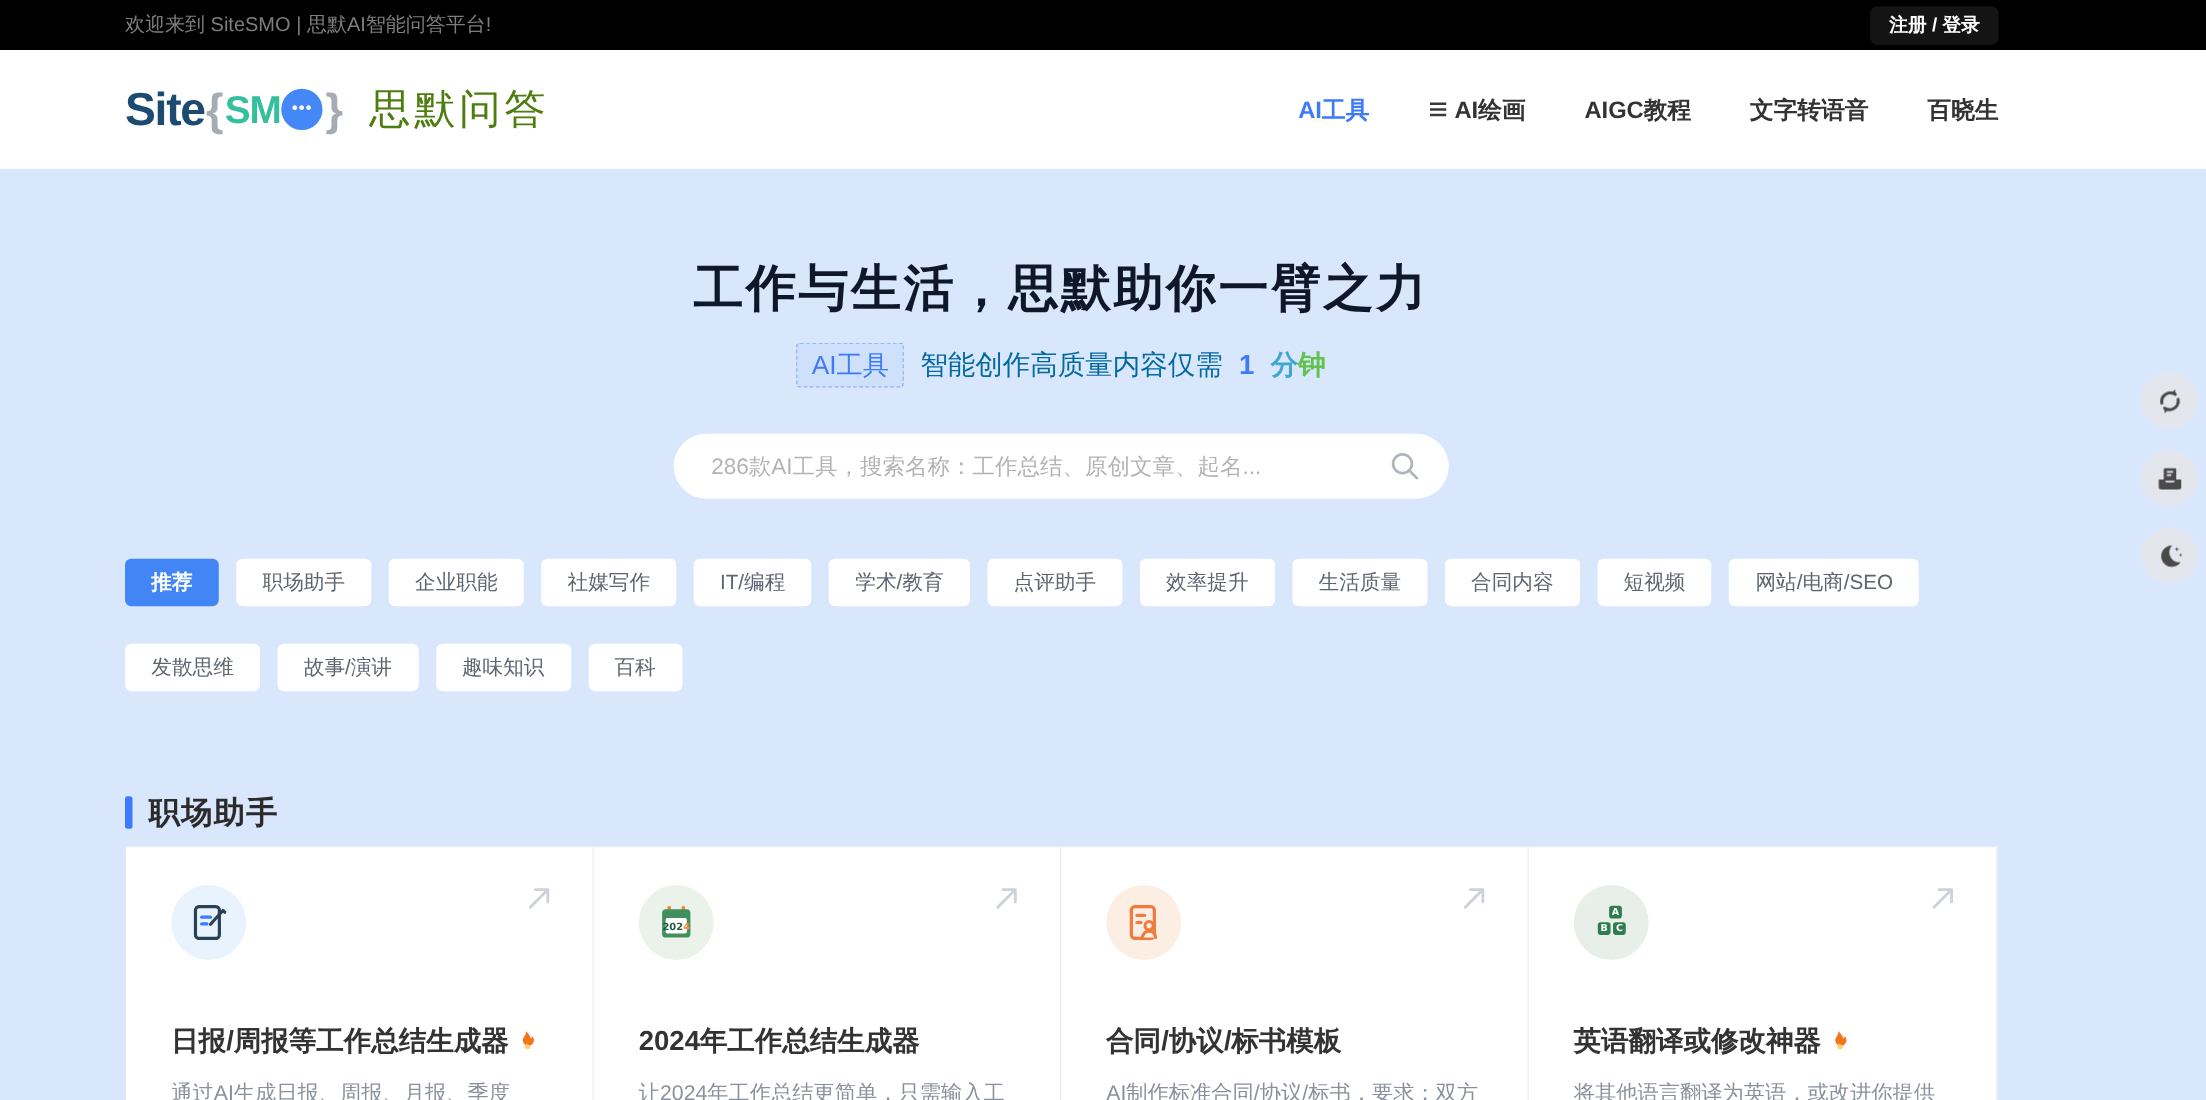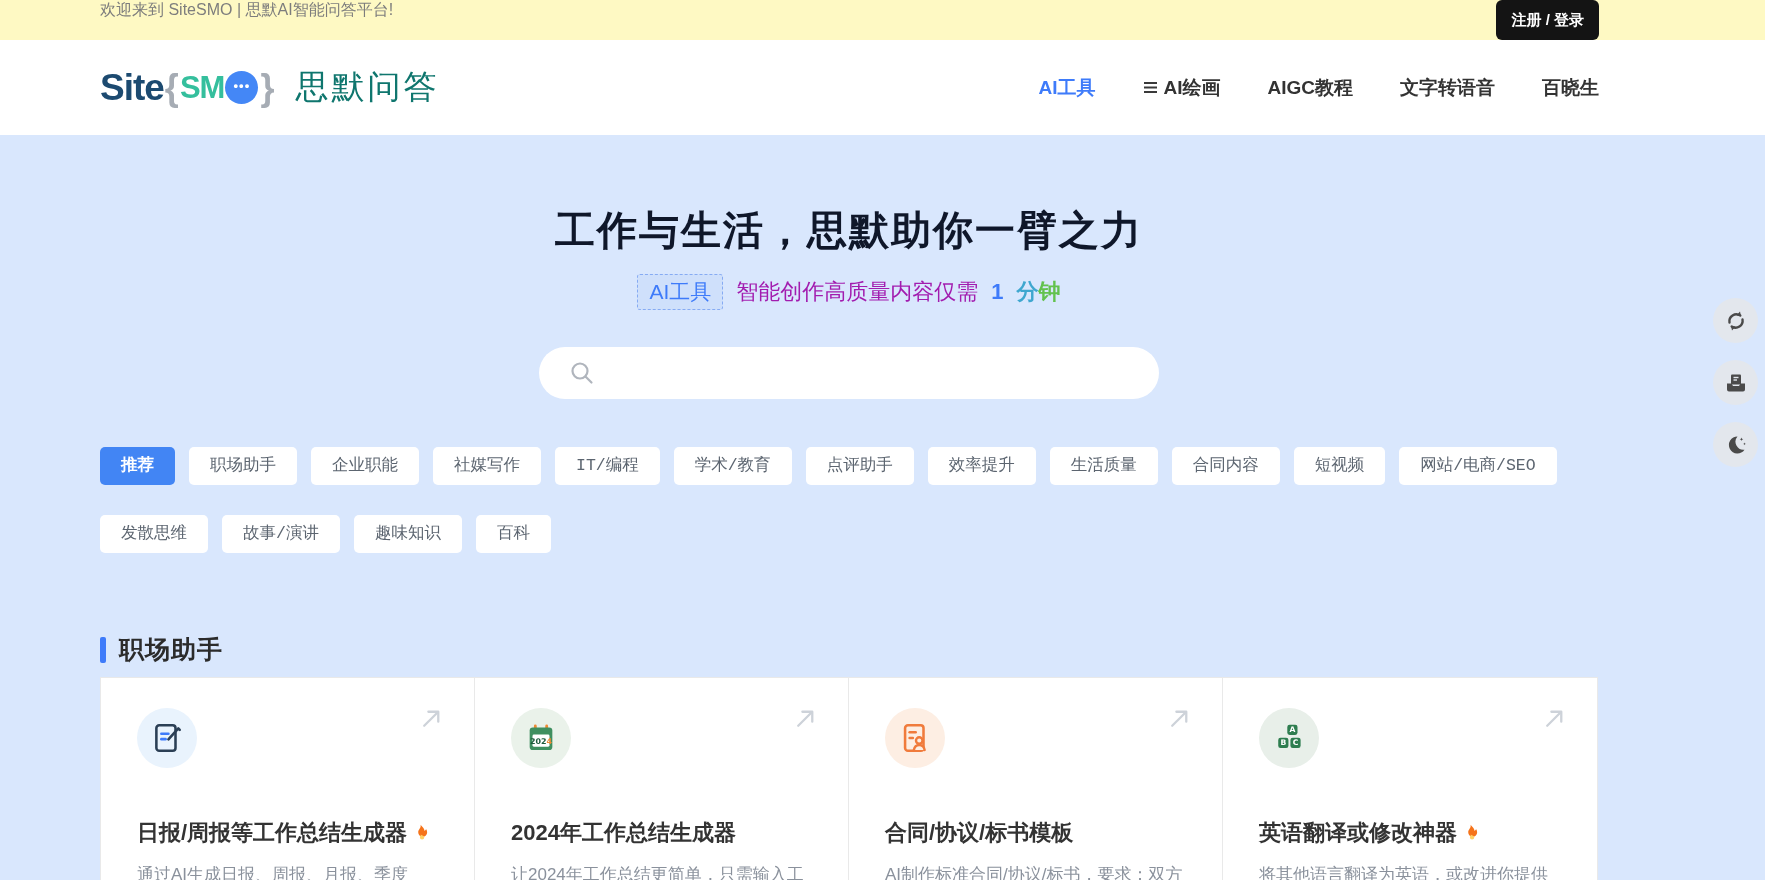--- a/index.html
+++ b/index.html
@@ -1,60 +1,60 @@
 <!DOCTYPE html>
 <html><head>
 <meta charset="utf-8">
 <style>
   * { margin:0; padding:0; box-sizing:border-box; }
   html,body { width:1765px; height:880px; overflow:hidden; }
   body { font-family:"Liberation Sans","DejaVu Sans",sans-serif; background:#d9e7fd; color:#333; }
 
   
-  .topbar { height:40px; background:#fef9c3; display:flex; padding:0 166px 0 100px; }
+  .topbar { height:40px; background:#000000; display:flex; align-items:center; padding:0 166px 0 100px; }
   .welcome { font-size:16px; color:#7d7d7d; }
   .auth-btn { margin-left:auto; background:#141414; color:#fff; font-size:15px; font-weight:700;
               padding:6px 15px; border-radius:6px; border:none; cursor:pointer; }
 
   
   .header { height:95px; background:#fff; display:flex; align-items:center; padding:0 166px 0 100px;gap:30px; }
   .logo { display:flex; align-items:center; cursor:pointer; }
   .logo-site { font-size:37px; font-weight:800; color:#1c4a70; letter-spacing:-1px; }
   .logo-brace { font-size:36px; font-weight:600; color:#a6acb4; margin:0 1px; }
   .logo-sm { font-size:31px; font-weight:800; color:#35bf9d; letter-spacing:-1px; }
   .logo-bubble { width:33px; height:33px; border-radius:50%; background:#4487f6; display:inline-flex;
                  align-items:center; justify-content:center; margin:0 1px; }
   .logo-bubble span { color:#fff; font-size:13px; font-weight:700; letter-spacing:1px; line-height:0; margin-top:-4px; }
-  .logo-cn { font-size:33px; color:#0f766e; margin-left:20px; letter-spacing:3px; }
+  .logo-cn { font-size:33px; color:#4d7c0f; margin-left:20px; letter-spacing:3px; }
   .nav { margin-left:auto; display:flex; align-items:center; gap:47px; }
   .nav-item { font-size:19px; font-weight:700; color:#333; cursor:pointer; display:flex; align-items:center; gap:6px; }
   .nav-item.active { color:#3e7bfa; }
 
   
   .container { width:1498px; margin-left:100px; }
 
   
   .hero-title { margin-top:68px; text-align:center; font-size:40px; font-weight:800; color:#0f172a; letter-spacing:2px; }
   .hero-sub { margin-top:16px; display:flex; justify-content:center; align-items:center; gap:13px; }
   .badge { font-size:21px; color:#3e7bfa; background:#cfe0fb; border:1px dashed #86abf3;
            border-radius:3px; padding:3px 11px; }
-  .sub-text { font-size:22px; color:#a21caf;text-align:right; }
+  .sub-text { font-size:22px; color:#0369a1;text-align:right; }
   .sub-num { font-size:22px; font-weight:800; color:#3e7bfa; }
   .sub-unit1 { font-size:22px; font-weight:800; color:#3fa7cf; }
   .sub-unit2 { font-size:22px; font-weight:800; color:#62c24e; }
 
   .searchbar { width:620px; height:52px; margin:37px auto 0; background:#fff; border-radius:26px;
                display:flex; align-items:center; padding:0 22px 0 30px; }
   .searchbar input { flex:1; border:none; outline:none; font-size:18px; color:#444; background:transparent;
                      font-family:inherit; }
   .searchbar input::placeholder { color:#b3b3b3; }
   .search-icon { width:26px; height:26px; cursor:pointer; flex:none; }
 
   
-  .filters { margin-top:48px; display:flex; flex-wrap:wrap; gap:15px 14px;font-family:Liberation Mono, monospace; }
+  .filters { margin-top:48px; display:flex; flex-wrap:wrap; gap:15px 14px; }
   .chip { height:38px; line-height:38px; padding:0 21px; background:#fff; border-radius:5px;
           font-size:16.5px; color:#5c6570; cursor:pointer; white-space:nowrap; }
   .chip.active { background:#4285f4; color:#fff; font-weight:700; }
   .filters-break { flex-basis:100%; height:0; }
 
   
   .section-head { margin-top:80px; display:flex; align-items:center; gap:13px; }
   .section-bar { width:6px; height:26px; background:#3e7bfa; border-radius:2px; }
   .section-title { font-size:25px; font-weight:800; color:#2b2b2b; letter-spacing:1px; }
 
@@ -120,20 +120,21 @@
   <div class="hero-sub">
     <span class="badge">AI工具</span>
     <span class="sub-text">智能创作高质量内容仅需</span>
     <span class="sub-num">1</span>
     <span style="letter-spacing:0;">
       <span class="sub-unit1">分</span><span class="sub-unit2">钟</span>
     </span>
   </div>
 
   <div class="searchbar">
+    <input type="text" placeholder="286款AI工具，搜索名称：工作总结、原创文章、起名..." style="">
     <svg class="search-icon" viewBox="0 0 26 26">
       <circle cx="11" cy="11" r="7.5" fill="none" stroke="#b0b5bd" stroke-width="2.2"></circle>
       <line x1="16.5" y1="16.5" x2="22.5" y2="22.5" stroke="#b0b5bd" stroke-width="2.2" stroke-linecap="round"></line>
     </svg>
   </div>
 
   <div class="filters">
     <span class="chip active">推荐</span>
     <span class="chip">职场助手</span>
     <span class="chip">企业职能</span>

